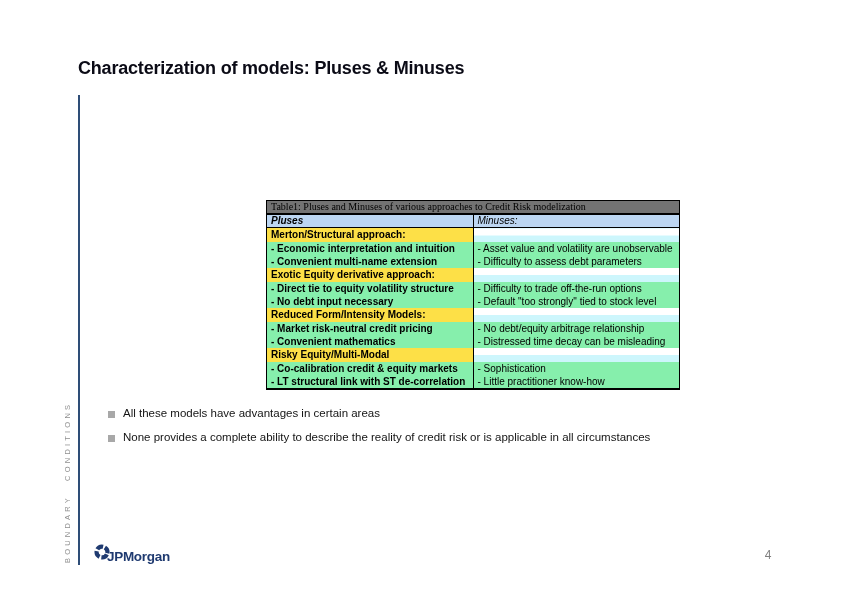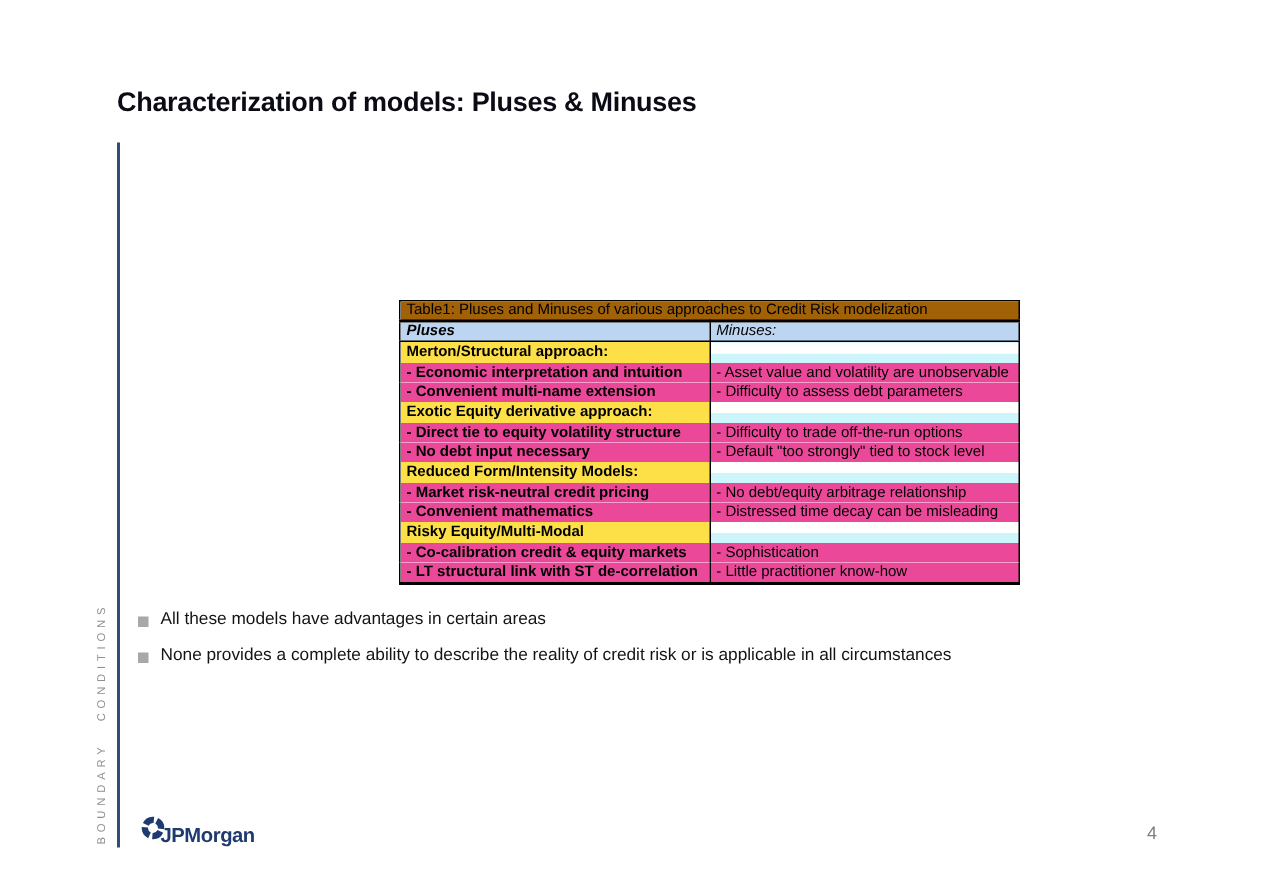--- a/index.html
+++ b/index.html
@@ -25,29 +25,29 @@
     position:absolute;left:266px;top:200px;width:414px;
   }
   table.pm{
     width:100%;border-collapse:collapse;table-layout:fixed;
     font-size:10px;color:#000;border:1px solid #000;border-bottom:2px solid #000;
   }
   table.pm td{
     padding:0 2px 0 4px;height:13px;line-height:12px;
     white-space:nowrap;overflow:hidden;vertical-align:middle;
   }
-  tr.t-title td{background:#a16207;border-bottom:2px solid #000;height:12px;}
+  tr.t-title td{background:#737373;border-bottom:2px solid #000;height:12px;font-family:Liberation Serif, serif;}
   tr.t-head td{background:#bcd6f2;font-style:italic;border-bottom:1px solid #000;height:12px;}
   td.colL{width:206px;border-right:1px solid #000;font-weight:bold;}
   tr.sec-head td{height:14px;}
   tr.sec-head td.colL{background:#fde047;}
   tr.sec-head td.colR{background:linear-gradient(to bottom,#ffffff 0%,#ffffff 52%,#cdf6fc 52%,#cdf6fc 100%);}
-  tr.sec-item td{background:#ec4899;}
+  tr.sec-item td{background:#86efac;}
   .bullets{
-    position:absolute;left:92px;top:407px;width:640px;
+    position:absolute;left:108px;top:407px;width:640px;
   }
   .bullet-row{display:flex;align-items:flex-start;margin-bottom:12px;}
   .bullet-square{width:7px;height:7px;background:#a8a8a8;margin:4px 8px 0 0;flex:0 0 auto;}
   .bullet-text{font-size:11.5px;color:#141414;white-space:nowrap;}
   .logo{
     position:absolute;left:94px;top:544px;display:flex;align-items:flex-start;
   }
   .logo-mark{width:16px;height:16px;flex:0 0 auto;}
   .logo-text{
     font-size:13.5px;font-weight:bold;color:#1f3a70;letter-spacing:-0.3px;

